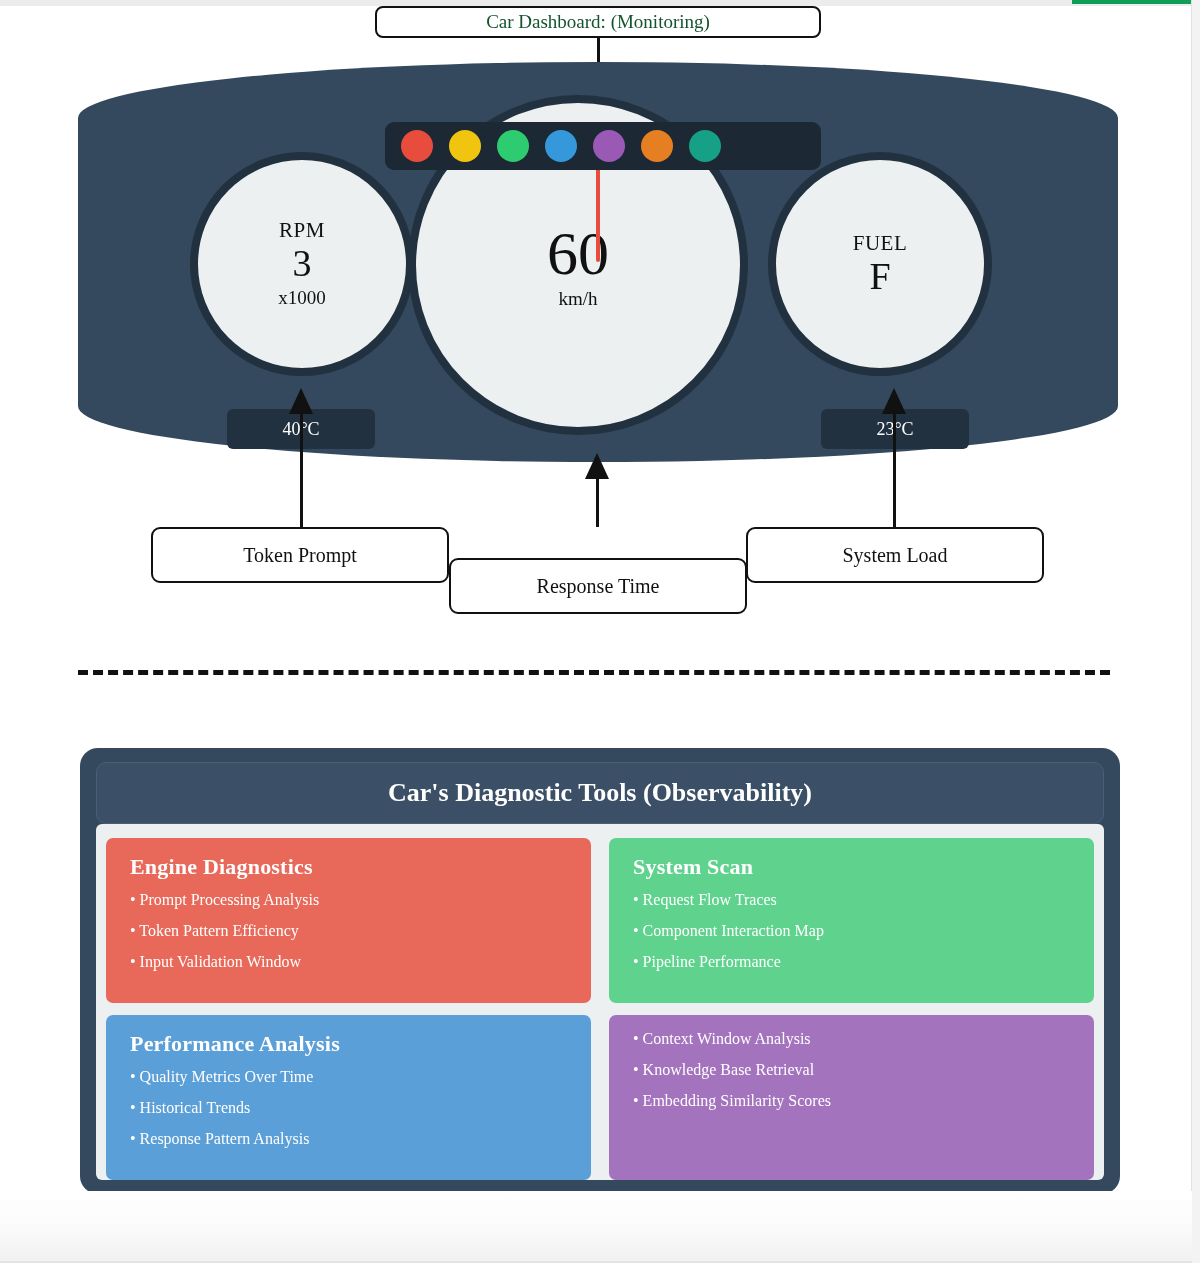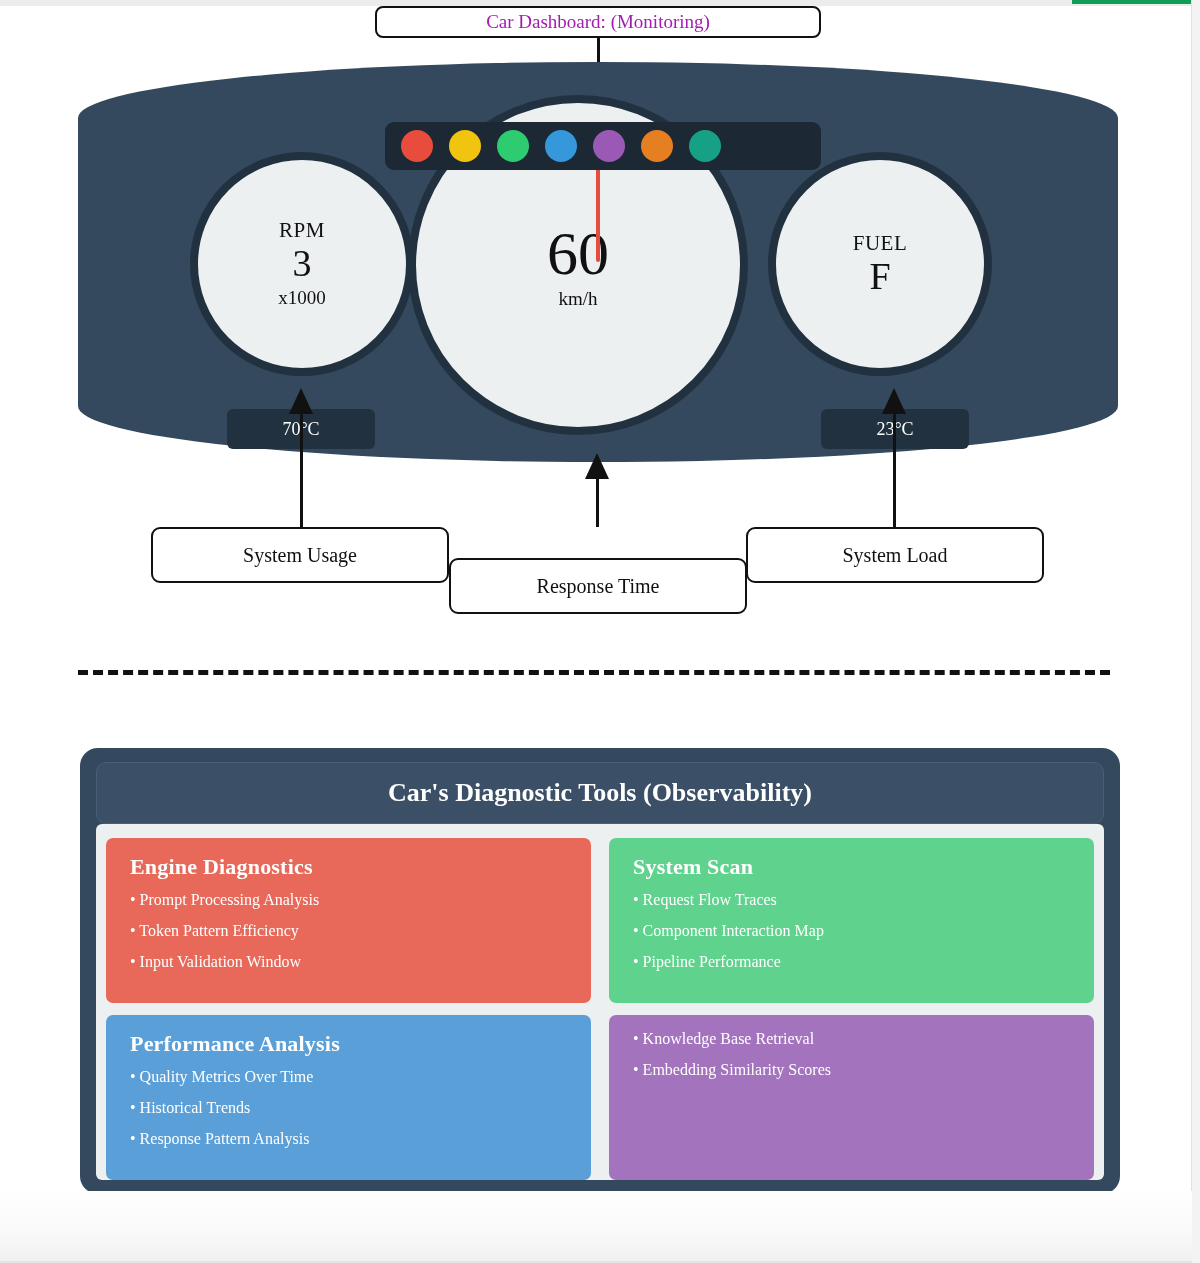--- a/index.html
+++ b/index.html
@@ -19,21 +19,21 @@
   .right-edge-line{position:absolute;right:8px;top:0;width:1px;height:1263px;background:#e6e6e6;}
   .bottom-fade{position:absolute;left:0;bottom:0;width:1192px;height:72px;
      background:linear-gradient(to bottom,#ffffff 0%,#fafafa 55%,#f0f0f0 100%);}
   .bottom-line{position:absolute;left:0;bottom:0;width:1192px;height:2px;background:#e4e4e4;}
 
   
   .title-box{
     position:absolute;left:375px;top:6px;width:446px;height:32px;
     background:#fff;border:2px solid #111;border-radius:8px;
     display:flex;align-items:center;justify-content:center;
-    font-size:19px;color:#a21caf;box-sizing:border-box;
+    font-size:19px;color:#14532d;box-sizing:border-box;
   }
 
   
   .arrow-line{position:absolute;background:#111;width:3px;}
   .arrow-head-down{
     position:absolute;width:0;height:0;
     border-left:12px solid transparent;border-right:12px solid transparent;
     border-top:26px solid #111;
   }
   .arrow-head-up{
@@ -172,37 +172,37 @@
     <div class="light" style="background:#e74c3c"></div>
     <div class="light" style="background:#f1c40f"></div>
     <div class="light" style="background:#2ecc71"></div>
     <div class="light" style="background:#3498db"></div>
     <div class="light" style="background:#9b59b6"></div>
     <div class="light" style="background:#e67e22"></div>
     <div class="light" style="background:#16a085"></div>
   </div>
 
   <div class="temp-box" style="left:227px;top:409px;">
-    <span>70°C</span>
+    <span>40°C</span>
   </div>
   <div class="temp-box" style="left:821px;top:409px;">
     <span>23°C</span>
   </div>
 
   <div class="arrow-line" style="left:300px;top:410px;height:117px;"></div>
   <div class="arrow-head-up" style="left:289px;top:388px;"></div>
 
   <div class="arrow-line" style="left:596px;top:475px;height:52px;"></div>
   <div class="arrow-head-up" style="left:585px;top:453px;"></div>
 
   <div class="arrow-line" style="left:893px;top:410px;height:117px;"></div>
   <div class="arrow-head-up" style="left:882px;top:388px;"></div>
 
   <div class="label-box" style="left:151px;top:527px;">
-    <span>System Usage</span>
+    <span>Token Prompt</span>
   </div>
   <div class="label-box" style="left:449px;top:558px;">
     <span>Response Time</span>
   </div>
   <div class="label-box" style="left:746px;top:527px;">
     <span>System Load</span>
   </div>
 
   <div class="divider"></div>
 
@@ -236,20 +236,21 @@
       <h3>Performance Analysis</h3>
       <ul>
         <li>• Quality Metrics Over Time</li>
         <li>• Historical Trends</li>
         <li>• Response Pattern Analysis</li>
       </ul>
     </div>
 
     <div class="card" style="background:#a473bd;">
       <ul>
+        <li>• Context Window Analysis</li>
         <li>• Knowledge Base Retrieval</li>
         <li>• Embedding Similarity Scores</li>
       </ul>
     </div>
 
   </div>
 
   <div class="bottom-fade"></div>
   <div class="bottom-line"></div>
 

